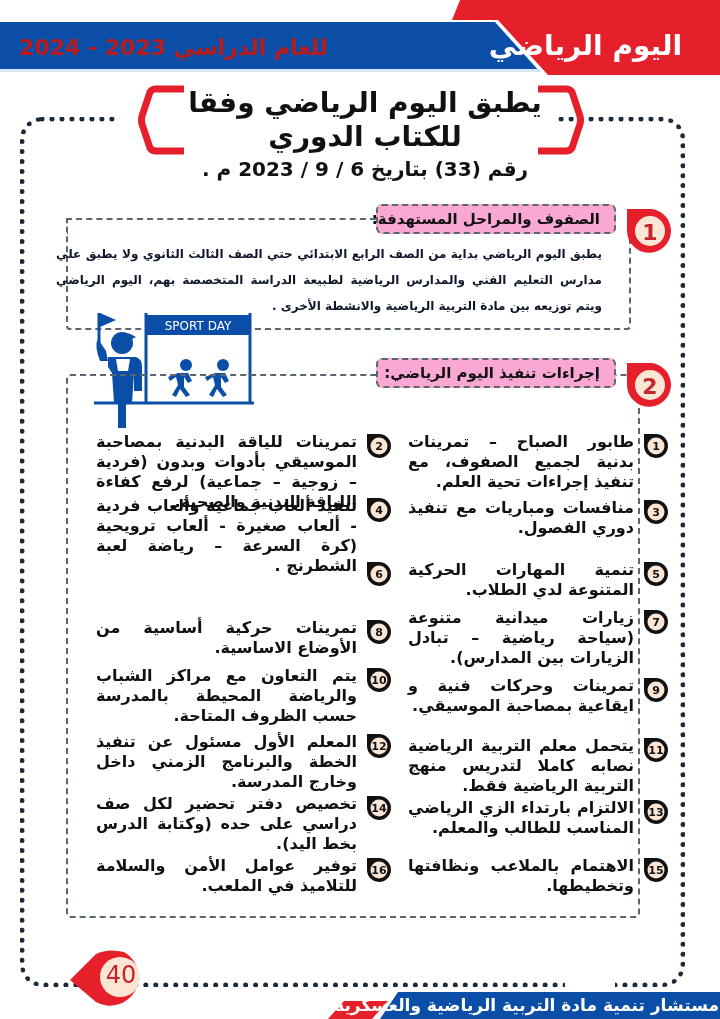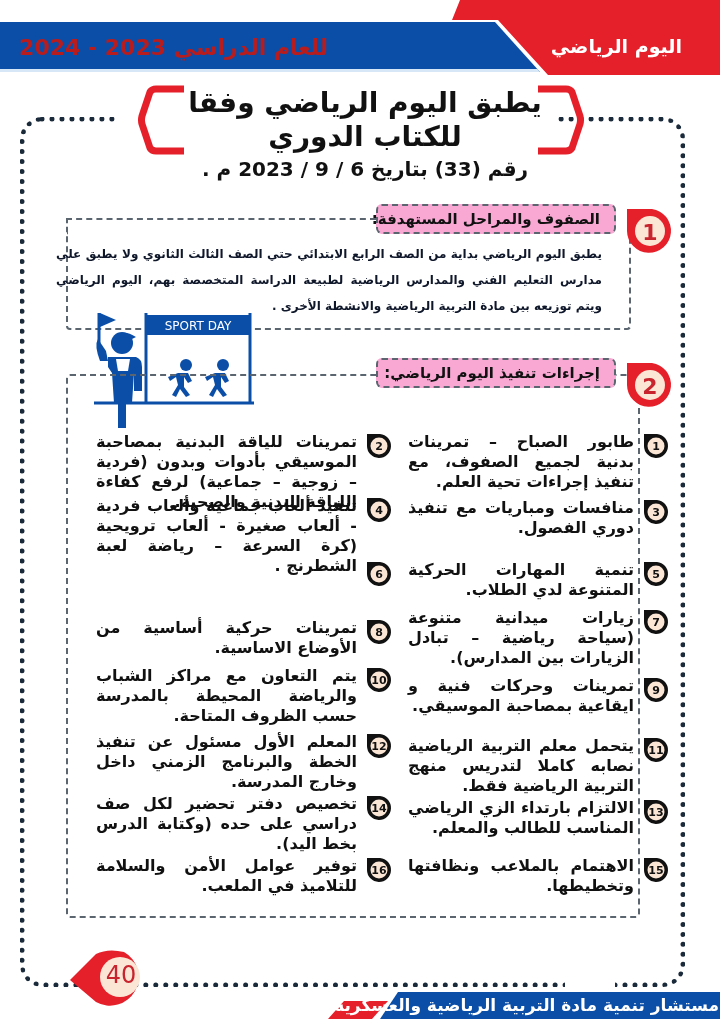--- a/index.html
+++ b/index.html
@@ -18,21 +18,21 @@
     color: #b91c1c; font-weight: bold; font-size: 22px; direction: rtl; text-align: right;
     line-height: 36px; white-space: nowrap;
   }
   .hdr-red {
     position: absolute; left: 440px; top: 0; width: 280px; height: 75px;
     background: #e5202a;
     clip-path: polygon(20px 0, 280px 0, 280px 100%, 108px 100%, 58px 20px, 12px 20px);
   }
   .hdr-red-text {
     position: absolute; right: 38px; top: 28px; height: 36px;
-    color: #fff; font-weight: bold; font-size: 19px; direction: rtl; line-height: 36px;
+    color: #fff; font-weight: bold; font-size: 28px; direction: rtl; line-height: 36px;
     white-space: nowrap;
   }
 
   
   .outer-frame {
     position: absolute; left: 20px; top: 117px; width: 665px; height: 870px;
     border: 5px dotted #1a2a3a; border-radius: 22px;
   }
   .outer-frame-gap-top {
     position: absolute; left: 118px; top: 108px; width: 440px; height: 24px; background: #fff;

